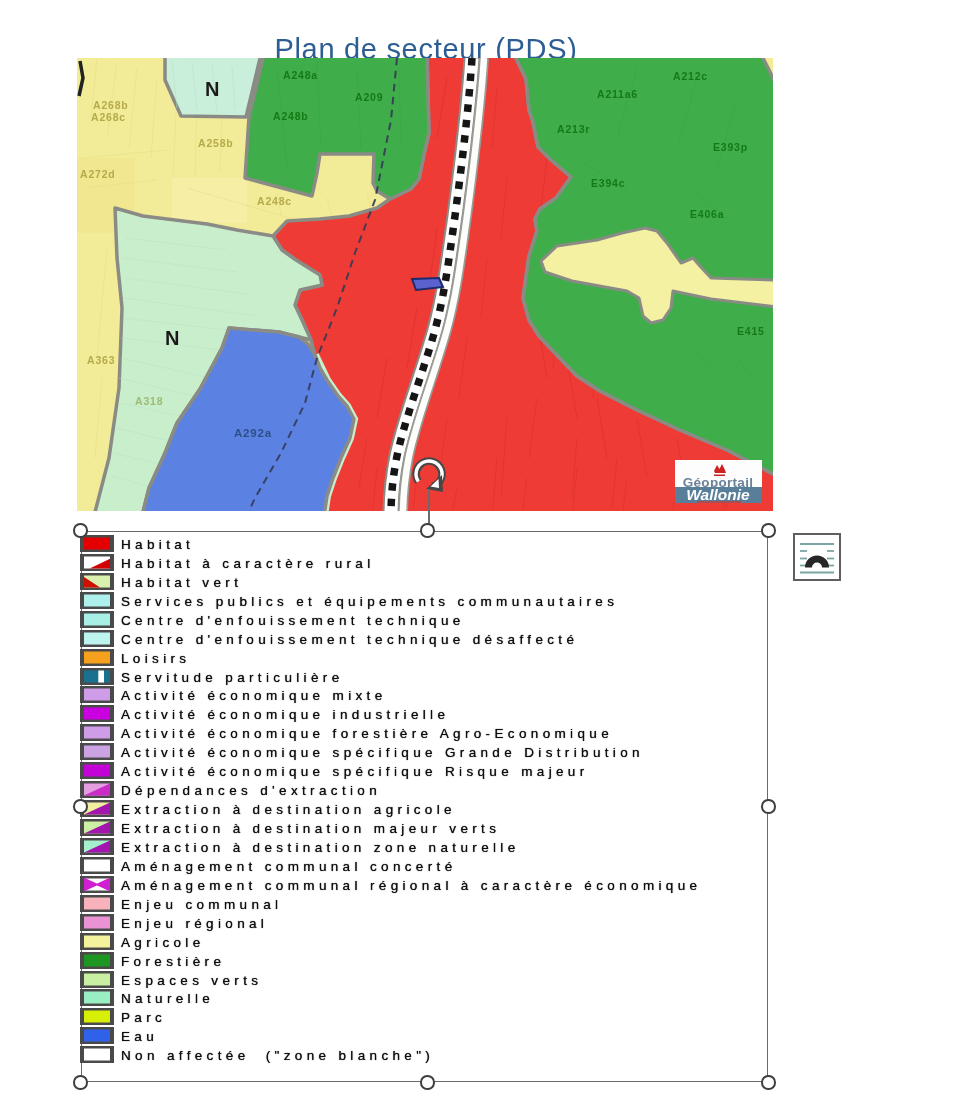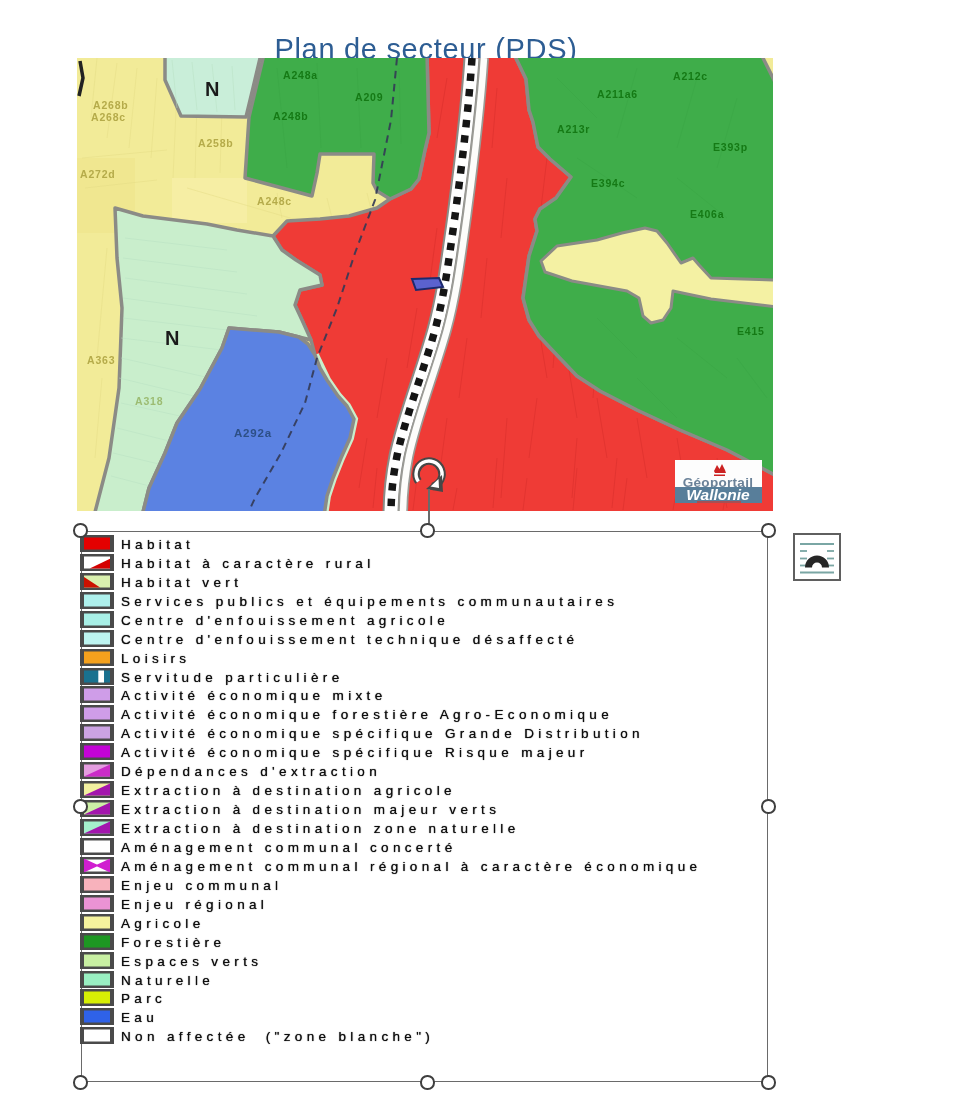--- a/index.html
+++ b/index.html
@@ -179,21 +179,21 @@
       </svg>
       <span>Services publics et équipements communautaires</span>
     </div>
     <div class="lrow">
       <svg width="34" height="17">
         <rect width="34" height="17" fill="#4a4a4a"></rect>
         <g transform="translate(4,2.5)">
           <rect width="26" height="12" fill="#a8efe6"></rect>
         </g>
       </svg>
-      <span>Centre d'enfouissement agricole</span>
+      <span>Centre d'enfouissement technique</span>
     </div>
     <div class="lrow">
       <svg width="34" height="17">
         <rect width="34" height="17" fill="#4a4a4a"></rect>
         <g transform="translate(4,2.5)">
           <rect width="26" height="12" fill="#bdf4f0"></rect>
         </g>
       </svg>
       <span>Centre d'enfouissement technique désaffecté</span>
     </div>
@@ -217,20 +217,29 @@
       <span>Servitude particulière</span>
     </div>
     <div class="lrow">
       <svg width="34" height="17">
         <rect width="34" height="17" fill="#4a4a4a"></rect>
         <g transform="translate(4,2.5)">
           <rect width="26" height="12" fill="#cf9de8"></rect>
         </g>
       </svg>
       <span>Activité économique mixte</span>
+    </div>
+    <div class="lrow">
+      <svg width="34" height="17">
+        <rect width="34" height="17" fill="#4a4a4a"></rect>
+        <g transform="translate(4,2.5)">
+          <rect width="26" height="12" fill="#cb00e0"></rect>
+        </g>
+      </svg>
+      <span>Activité économique industrielle</span>
     </div>
     <div class="lrow">
       <svg width="34" height="17">
         <rect width="34" height="17" fill="#4a4a4a"></rect>
         <g transform="translate(4,2.5)">
           <rect width="26" height="12" fill="#cf9de8"></rect>
         </g>
       </svg>
       <span>Activité économique forestière Agro-Economique</span>
     </div>

